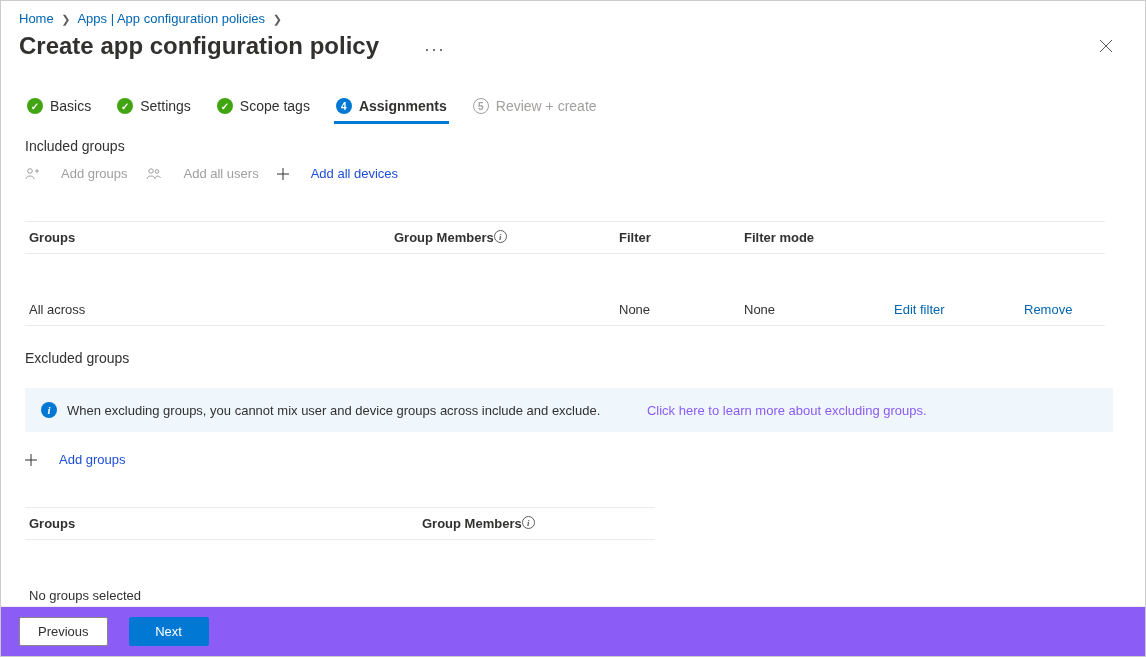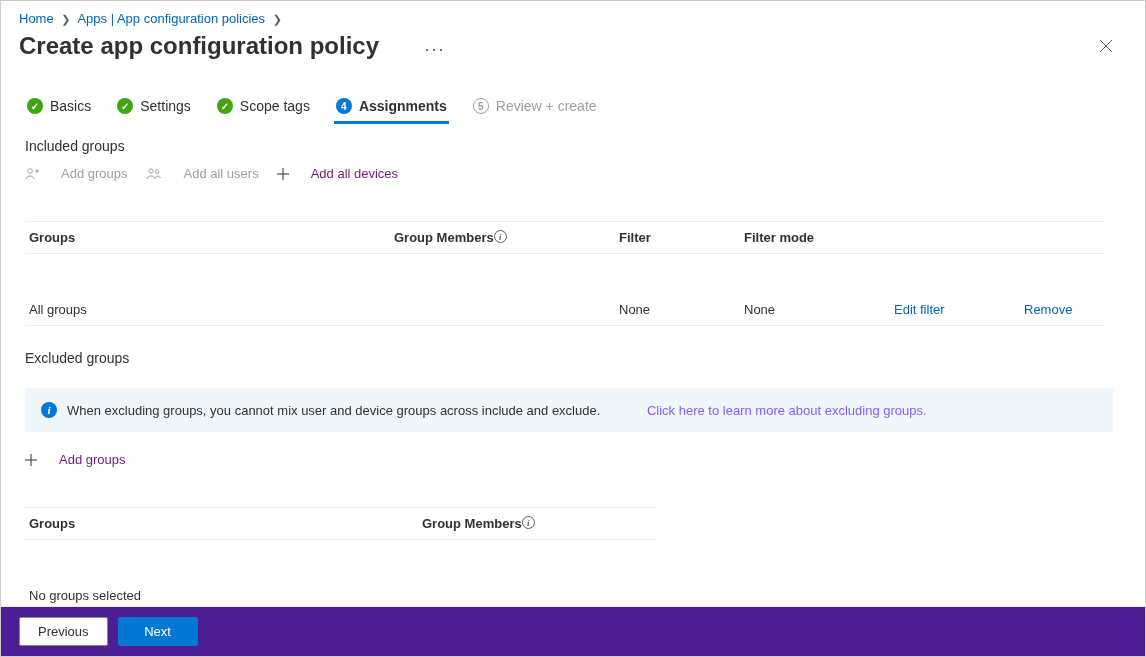--- a/index.html
+++ b/index.html
@@ -128,21 +128,21 @@
   }
   .tool-btn {
     display: flex;
     align-items: center;
     gap: 22px;
     color: #a19f9d;
     font-size: 13px;
     cursor: pointer;
   }
   .tool-btn.enabled {
-    color: #701a75;
+    color: #1d4ed8;
   }
   .tool-btn .ico { display:inline-flex; }
   .table {
     width: 1080px;
   }
   .table.sm { width: 630px; }
   .thead, .trow {
     display: flex;
     align-items: center;
     padding: 8px 4px;
@@ -203,22 +203,22 @@
     font-size: 9px;
     font-style: italic;
     font-family: Georgia, serif;
   }
   .footer {
     position: absolute;
     bottom: 0; left: 0; right: 0;
     border-top: 1px solid #edebe9;
     padding: 10px 18px;
     display: flex;
-    gap: 10px;
-    background: #4c1d95;
+    gap: 21px;
+    background: #8b5cf6;
   }
   .btn {
     padding: 6px 18px;
     font-size: 13px;
     border-radius: 2px;
     cursor: pointer;
     border: 1px solid #8a8886;
     background: #fff;
     min-width: 80px;
     text-align: center;
@@ -317,21 +317,21 @@
       <div class="col-members">
         <span>Group Members</span>
         <span class="help-icon">i</span>
       </div>
       <div class="col-filter">Filter</div>
       <div class="col-mode">Filter mode</div>
       <div class="col-edit"></div>
       <div class="col-remove"></div>
     </div>
     <div class="trow">
-      <div class="col-groups">All groups</div>
+      <div class="col-groups">All across</div>
       <div class="col-members"></div>
       <div class="col-filter">None</div>
       <div class="col-mode">None</div>
       <div class="col-edit"><span class="link">Edit filter</span></div>
       <div class="col-remove"><span class="link">Remove</span></div>
     </div>
   </div>
 
   <div class="section-title" style="margin-top:24px;">Excluded groups</div>
 

